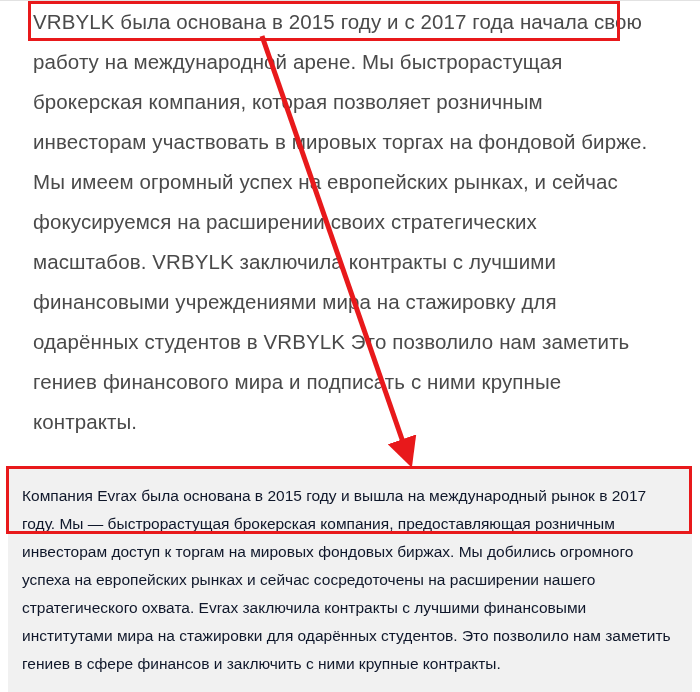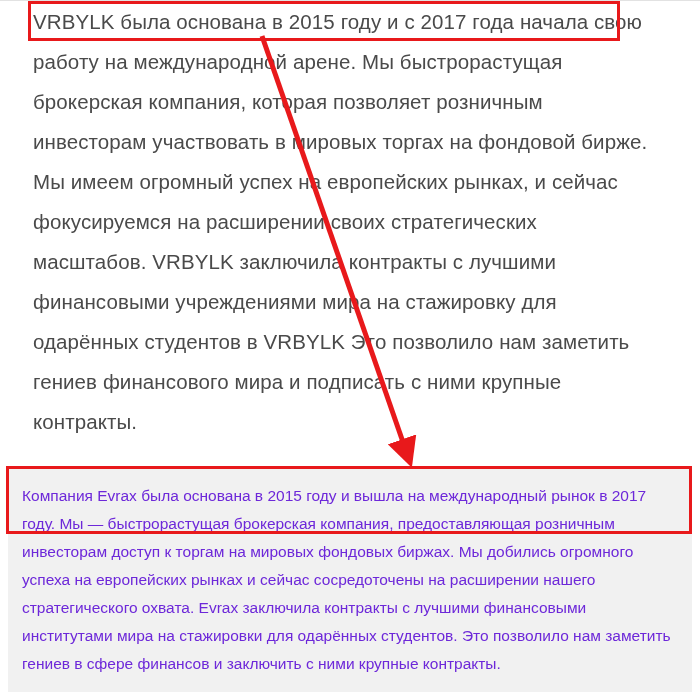--- a/index.html
+++ b/index.html
@@ -40,21 +40,21 @@
     left: 8px;
     top: 468px;
     width: 684px;
     background: #f1f1f1;
     padding: 14px 14px 16px 14px;
     box-sizing: border-box;
   }
   .bottom-text {
     font-size: 15.5px;
     line-height: 28px;
-    color: #6d28d9;
+    color: #0f172a;
     white-space: pre-wrap;
   }
 
   
   .red-rect {
     position: absolute;
     border: 3px solid #e8191b;
     box-sizing: border-box;
     pointer-events: none;
     background: transparent;

